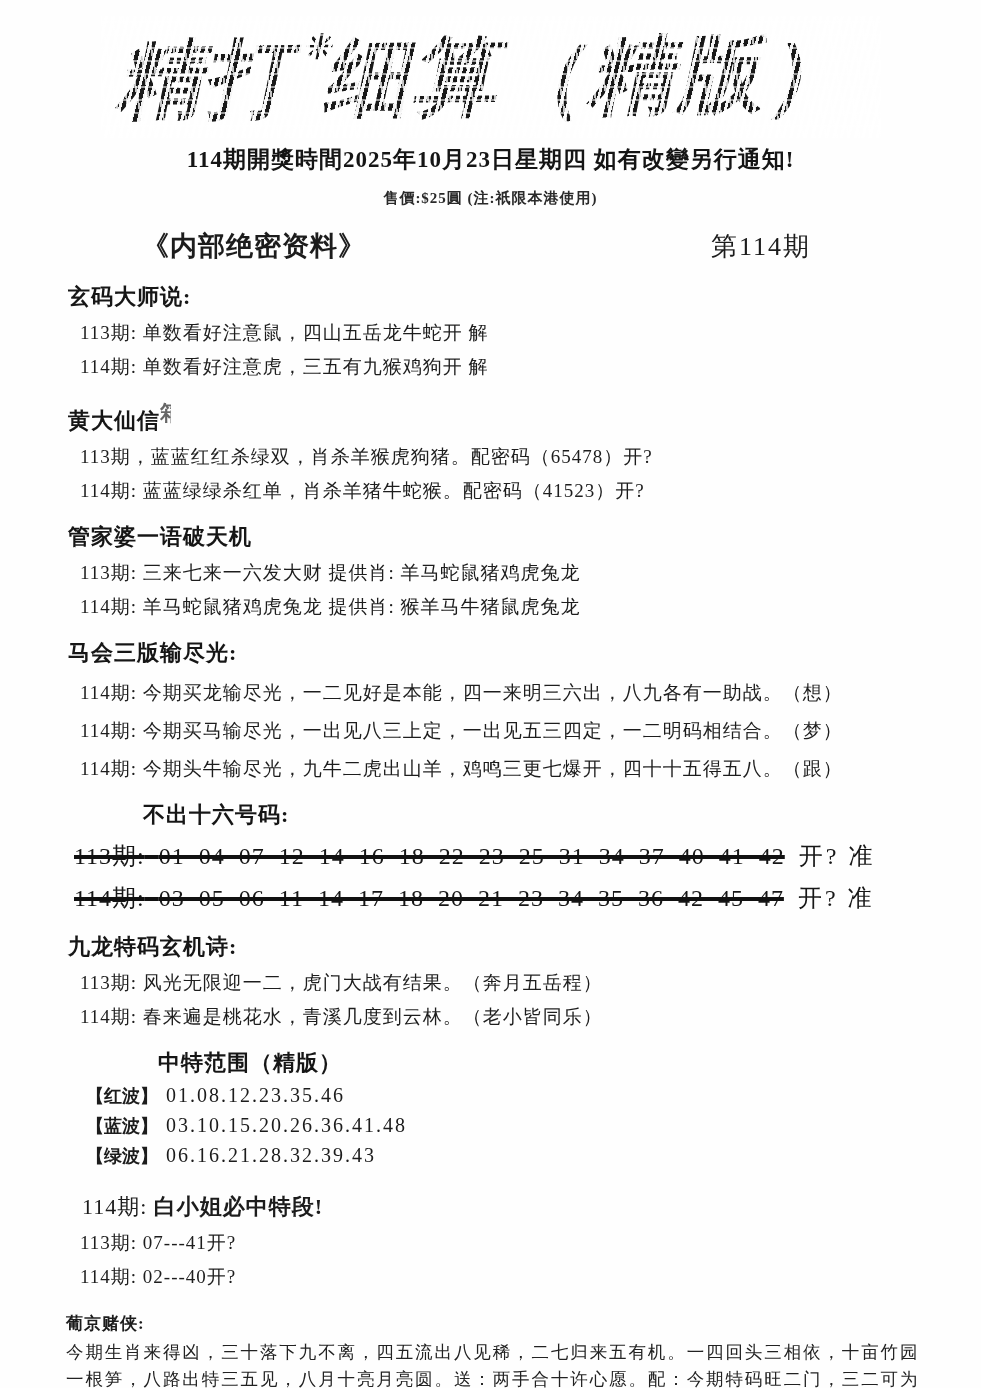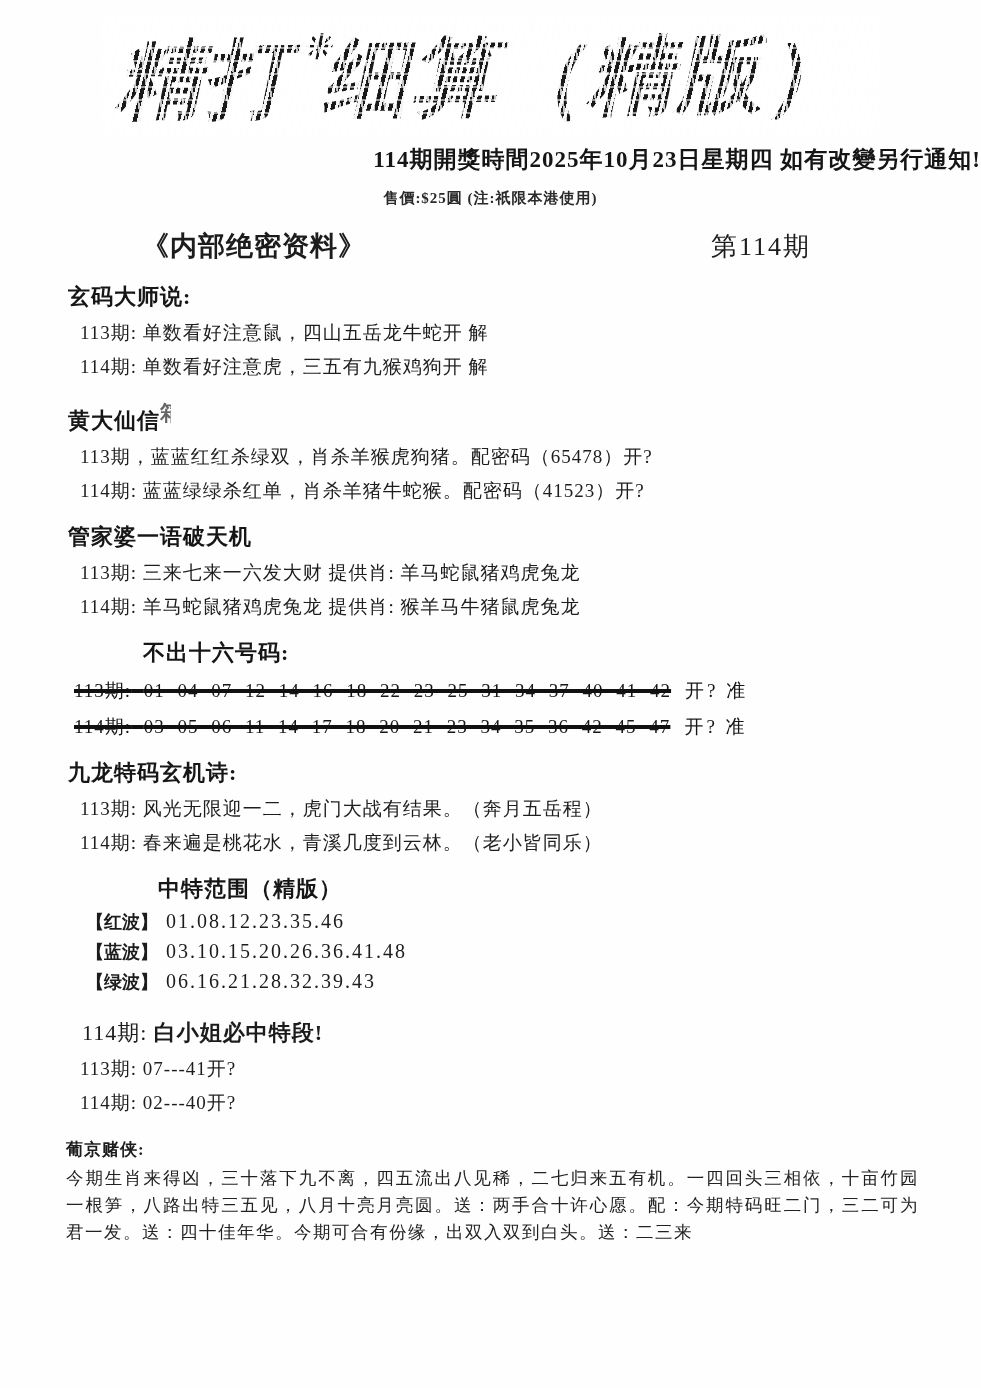--- a/index.html
+++ b/index.html
@@ -35,21 +35,21 @@
   .masthead .scratches{
     position:absolute;inset:0;
     background:
       repeating-linear-gradient(104deg, rgba(255,255,255,0) 0 4px, rgba(255,255,255,0.95) 4px 7px),
       repeating-linear-gradient(80deg, rgba(255,255,255,0) 0 9px, rgba(255,255,255,0.75) 9px 11px),
       repeating-linear-gradient(0deg, rgba(255,255,255,0) 0 11px, rgba(255,255,255,0.55) 11px 13px);
     pointer-events:none;
   }
 
   .draw-info{
-    text-align:right;
+    text-align:center;
     font-size:23px;font-weight:bold;
     letter-spacing:1px;
     margin-top:6px;
     color:#151515;
   }
   .price-note{
     text-align:center;
     font-size:15px;font-weight:bold;
     margin-top:14px;
     color:#2a2a2a;
@@ -82,21 +82,21 @@
     font-size:19px;
     letter-spacing:1px;
     margin-top:8px;
     color:#1d1d1d;
     white-space:nowrap;
   }
   .mahui .line{margin-top:12px;}
 
   .strike-row{
     padding-left:74px;
-    font-size:19px;
+    font-size:24px;
     margin-top:10px;
     white-space:nowrap;
     color:#161616;
   }
   .strike-row .struck{
     text-decoration:line-through;
     text-decoration-thickness:3.5px;
     text-decoration-color:#111;
     word-spacing:7px;letter-spacing:1px;
   }
@@ -156,20 +156,26 @@
     <div class="line">113期，蓝蓝红红杀绿双，肖杀羊猴虎狗猪。配密码（65478）开?</div>
     <div class="line">114期: 蓝蓝绿绿杀红单，肖杀羊猪牛蛇猴。配密码（41523）开?</div>
   </div>
 
   <div class="sec">
     <div class="sec-heading">管家婆一语破天机</div>
     <div class="line">113期: 三来七来一六发大财 提供肖: 羊马蛇鼠猪鸡虎兔龙</div>
     <div class="line">114期: 羊马蛇鼠猪鸡虎兔龙 提供肖: 猴羊马牛猪鼠虎兔龙</div>
   </div>
 
+  <div class="sec mahui">
+    <div class="sec-heading">马会三版输尽光:</div>
+    <div class="line">114期: 今期买龙输尽光，一二见好是本能，四一来明三六出，八九各有一助战。（想）</div>
+    <div class="line">114期: 今期买马输尽光，一出见八三上定，一出见五三四定，一二明码相结合。（梦）</div>
+    <div class="line">114期: 今期头牛输尽光，九牛二虎出山羊，鸡鸣三更七爆开，四十十五得五八。（跟）</div>
+  </div>
 
   <div class="sec">
     <div class="sec-heading center1">不出十六号码:</div>
     <div class="strike-row">
       <span class="struck"><span>113期:</span> <span>01 04 07 12 14 16 18 22 23 25 31 34 37 40 41 42</span></span><span class="suffix">开? 准</span>
     </div>
     <div class="strike-row">
       <span class="struck"><span>114期:</span> <span>03 05 06 11 14 17 18 20 21 23 34 35 36 42 45 47</span></span><span class="suffix">开? 准</span>
     </div>
   </div>

